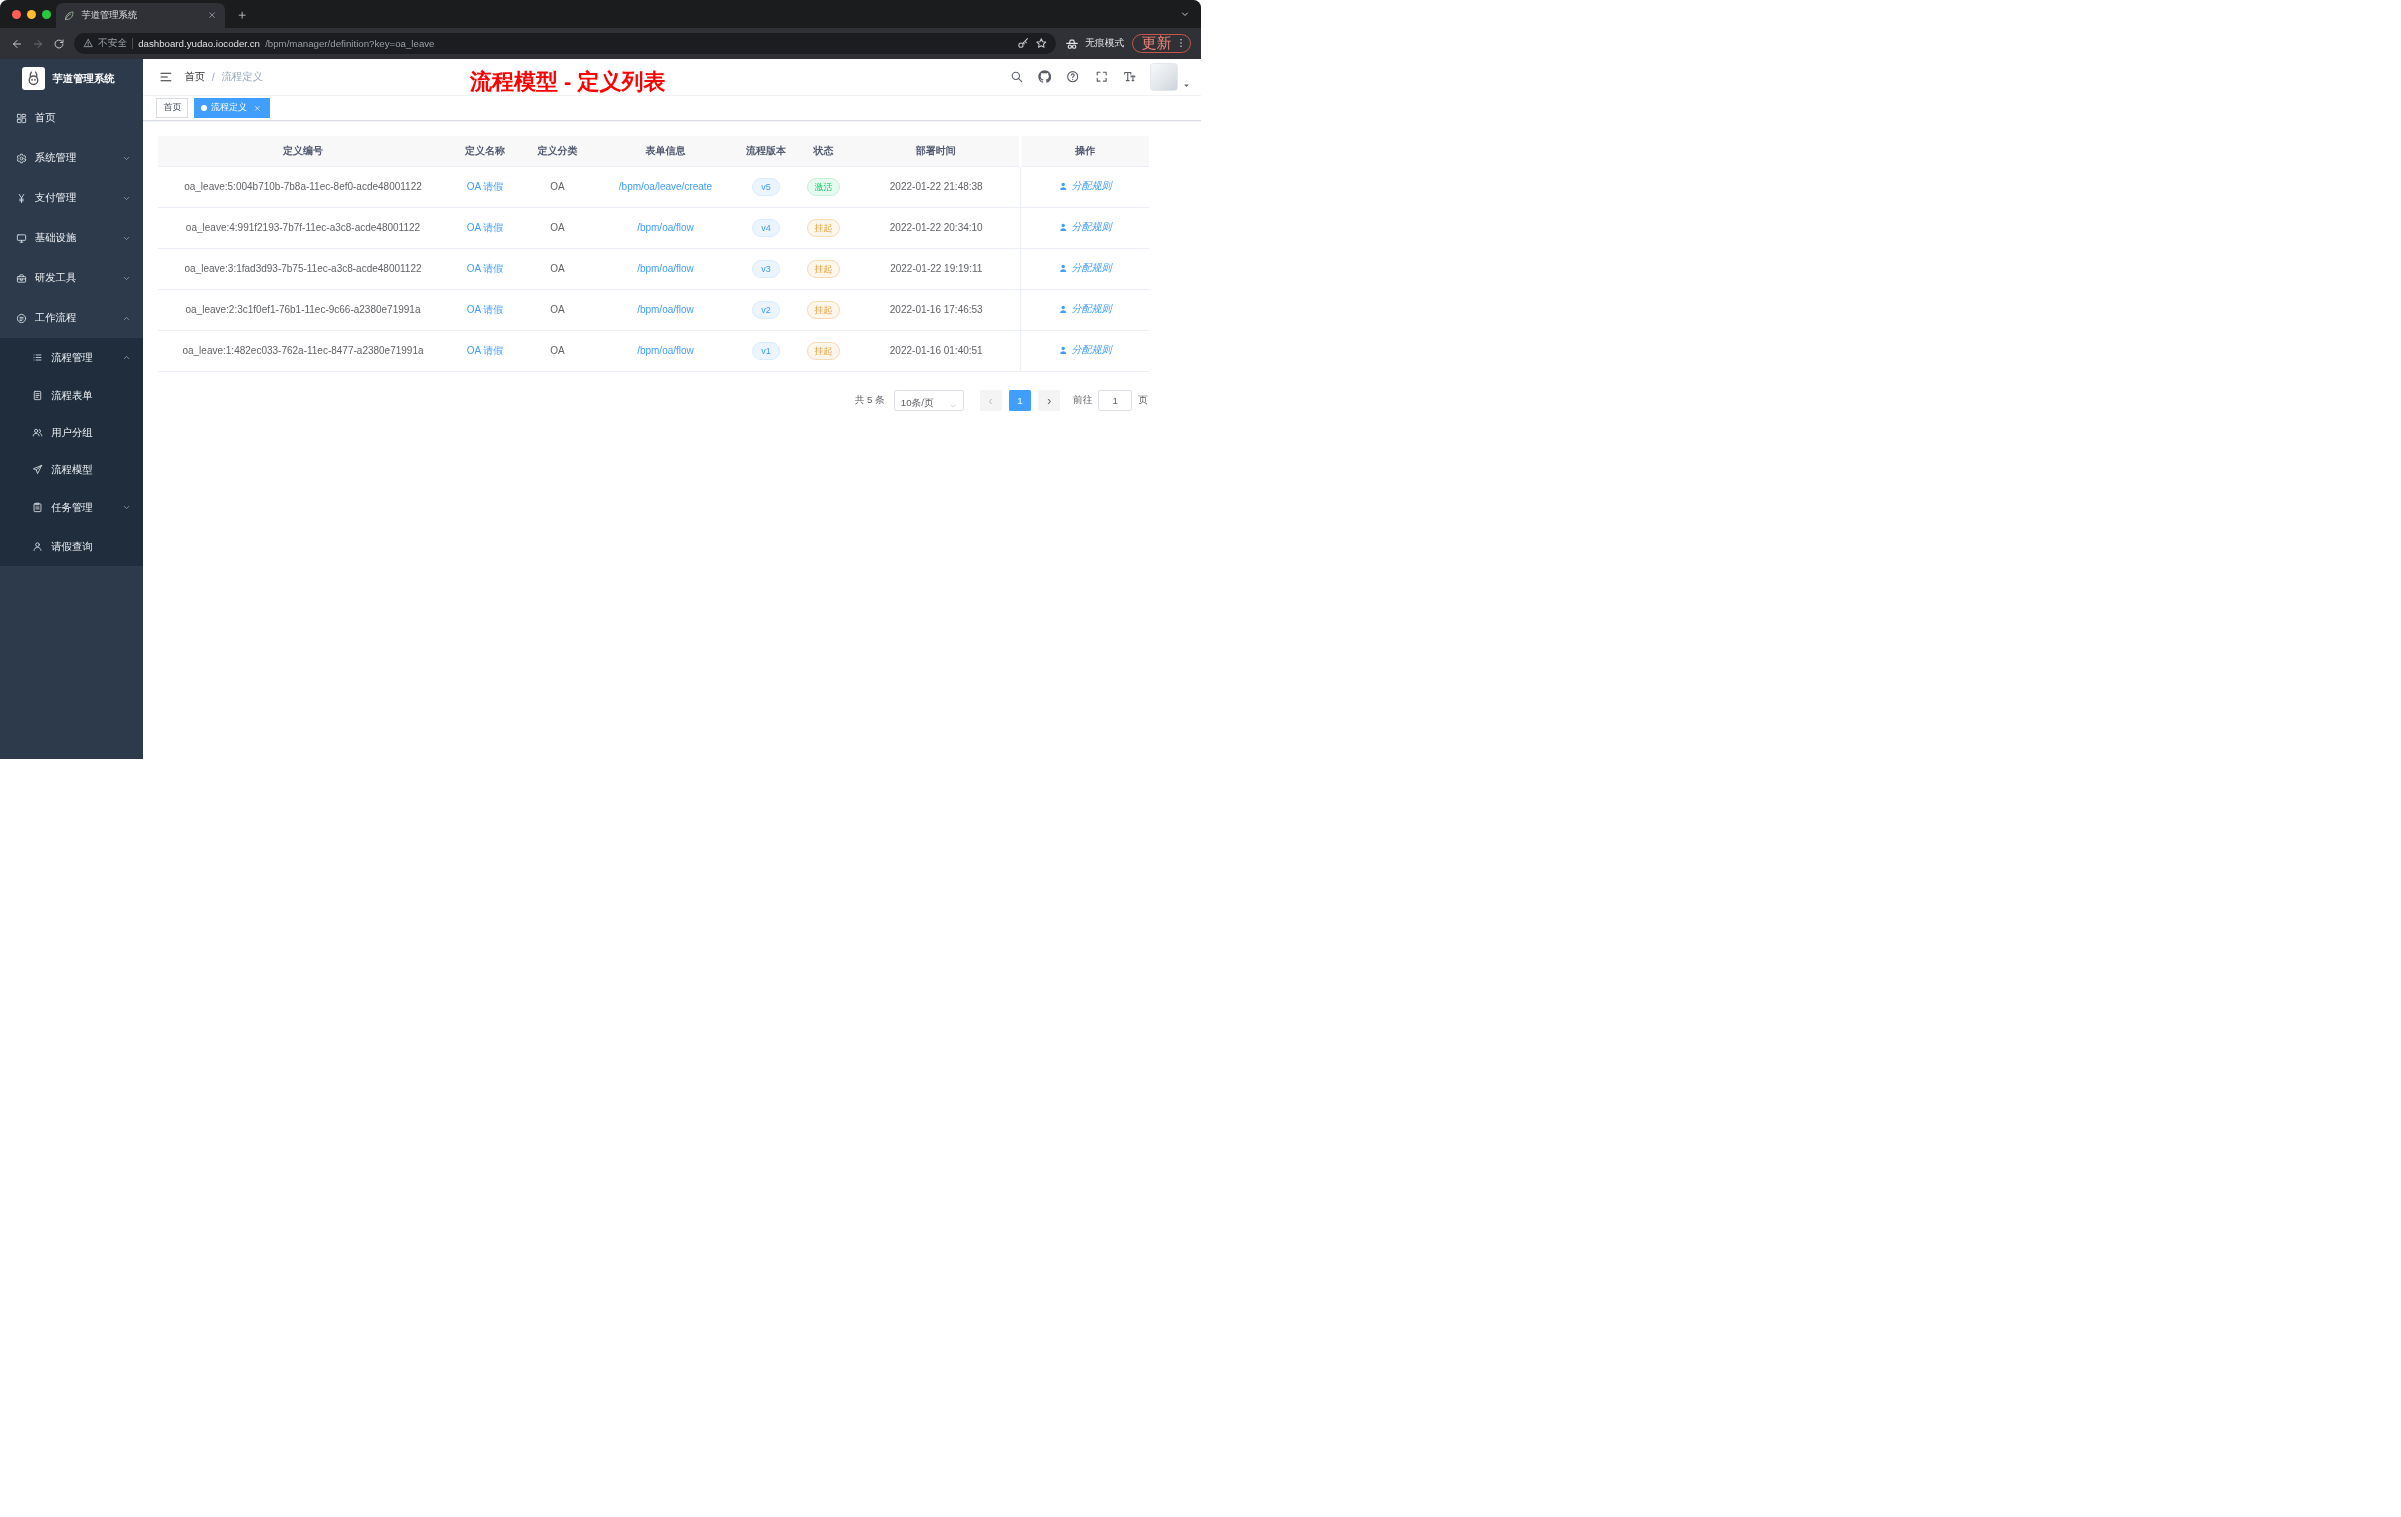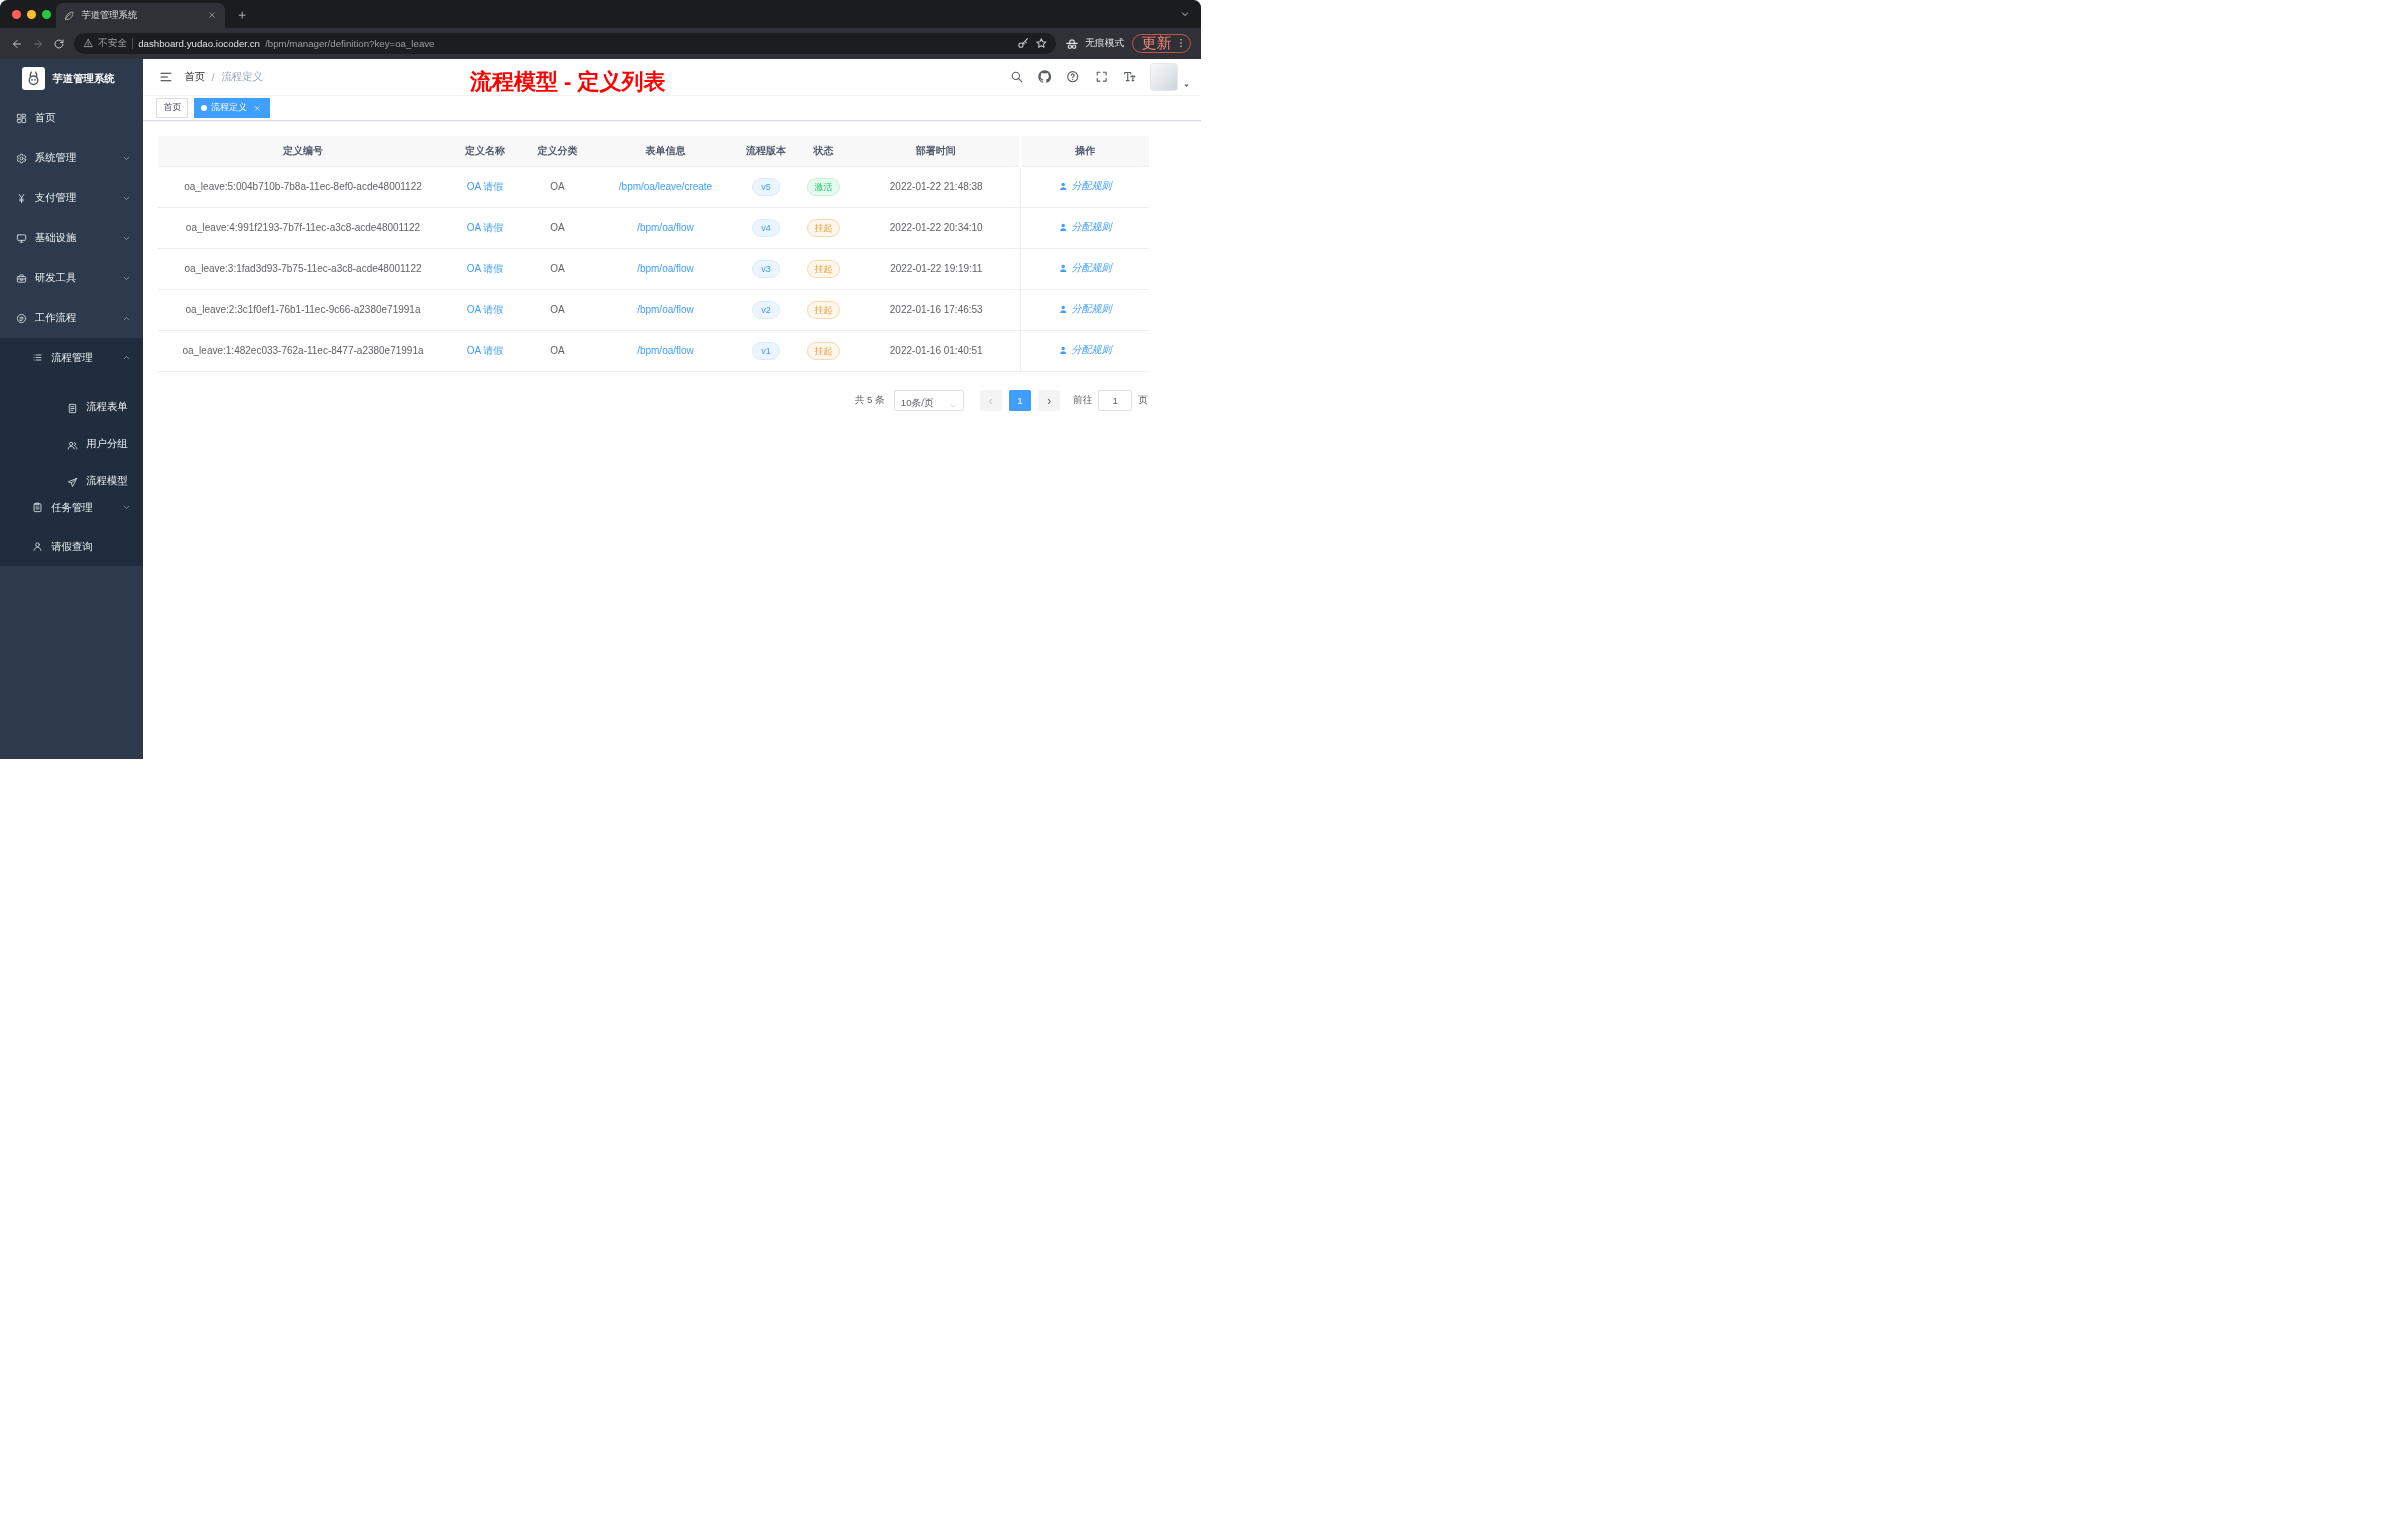--- a/index.html
+++ b/index.html
@@ -47,21 +47,21 @@
   .logo-row{height:39px;display:flex;align-items:center;padding-left:22px;gap:7.4px;cursor:pointer;}
   .logo-avatar{width:23px;height:23px;background:#fff;border-radius:3px;color:#555;flex-shrink:0;}
   .logo-avatar svg{width:17px;height:17px;margin:3px;}
   .logo-title{font-size:10.4px;font-weight:bold;color:#fff;white-space:nowrap;}
   .menu-item{display:flex;align-items:center;cursor:pointer;font-size:10.4px;color:#ecf0f4;}
   .mi-icon{width:11px;height:11px;margin-right:8.2px;color:#cfd5dc;flex-shrink:0;}
   .mi-label{white-space:nowrap;}
   .mi-arrow{width:9px;height:9px;margin-left:auto;margin-right:12px;color:#9aa5b2;flex-shrink:0;}
   .lvl1{height:40px;padding-left:15.6px;}
   .lvl2{height:39px;padding-left:32px;background:#1f2d3d;}
-  .lvl3{height:37px;padding-left:67px;background:#1f2d3d;align-items:flex-end;}
+  .lvl3{height:37px;padding-left:32px;background:#1f2d3d;}
 
   .main{flex:1;display:flex;flex-direction:column;position:relative;background:#fff;min-width:0;}
   .navbar{height:37px;display:flex;align-items:center;padding:0 10.4px;border-bottom:0.7px solid #f2f3f5;flex-shrink:0;}
   .hamburger{width:25px;height:25px;color:#303133;cursor:pointer;}
   .hamburger svg{width:14px;height:14px;margin:5.6px;}
   .breadcrumb{margin-left:6px;font-size:10.4px;display:flex;gap:6.7px;align-items:center;}
   .bc-home{color:#303133;font-weight:500;cursor:pointer;}
   .bc-sep{color:#97a8be;}
   .bc-cur{color:#97a8be;}
   .nav-right{margin-left:auto;display:flex;align-items:center;gap:3.7px;}

